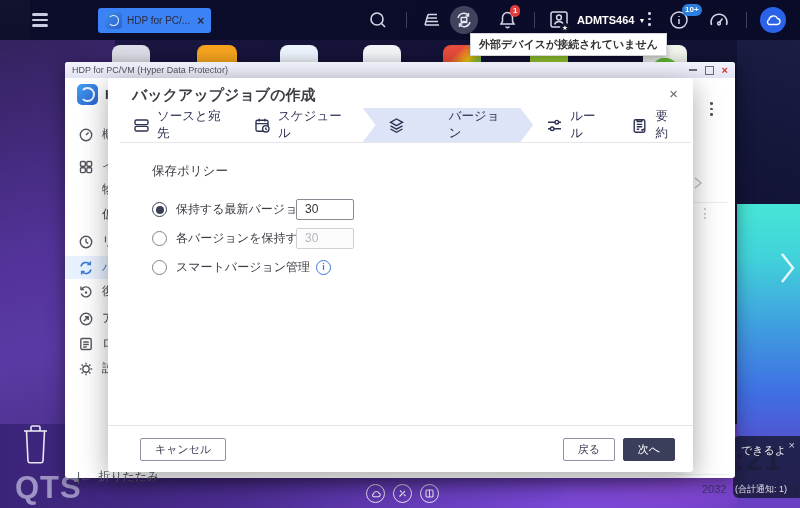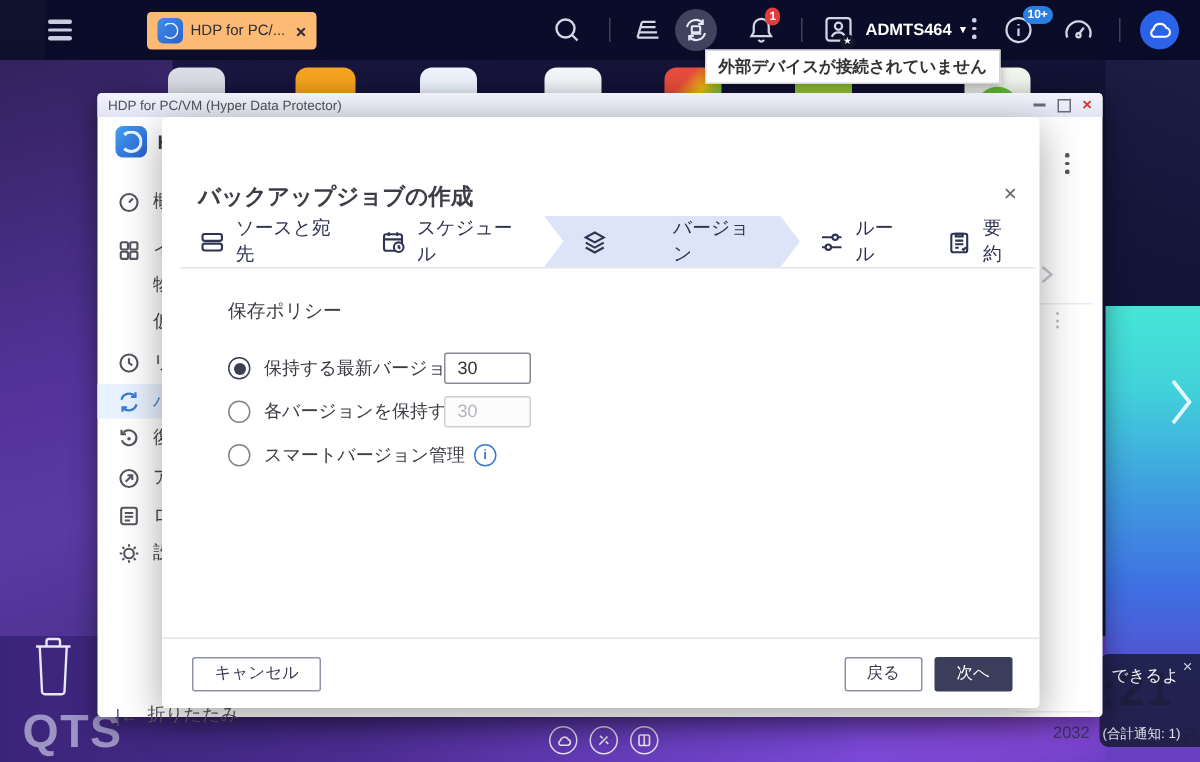--- a/index.html
+++ b/index.html
@@ -32,21 +32,21 @@
   .toast-msg{position:absolute;left:8px;top:7px;font-size:11px;white-space:nowrap;}
   .toast-close{position:absolute;right:5px;top:3px;font-size:11px;color:#cfd0e0;cursor:default;}
   .toast-total{position:absolute;left:2px;top:47px;font-size:9px;color:#e0e0ea;white-space:nowrap;}
   
   .topbar{position:absolute;left:0;top:0;width:800px;height:40px;z-index:30;
     background:rgba(10,12,40,.95);color:#d4d6e6;}
   .tb{position:absolute;}
   .tb-div{width:1px;height:16px;top:12px;background:rgba(255,255,255,.22);}
   .hamburger span{display:block;width:16px;height:2.5px;margin:0 0 3px;border-radius:2px;background:#c9cbe0;}
   .tab{left:98px;top:8px;height:25px;display:flex;align-items:center;gap:5px;padding:0 7px;
-    background:#fdba74;border-radius:3px;color:#2d2d38;}
+    background:#3b82f6;border-radius:3px;color:#2d2d38;}
   .tab-appicon{width:17px;height:17px;border-radius:4px;background:linear-gradient(135deg,#3f8fe8,#2a5fd0);
     display:flex;align-items:center;justify-content:center;}
   .tab-appicon i{display:block;width:9px;height:9px;border:1.6px solid #e8f2ff;border-radius:50%;border-left-color:transparent;}
   .tab-label{font-size:10px;}
   .tab-close{font-size:12px;font-weight:bold;margin-left:2px;}
   .sync-wrap{left:450px;top:6px;width:28px;height:28px;border-radius:50%;
     background:rgba(130,133,160,.45);display:flex;align-items:center;justify-content:center;}
   .badge{position:absolute;font-size:8px;font-weight:bold;color:#fff;border-radius:7px;
     padding:1px 3px;line-height:1.2;}
   .badge-red{left:510px;top:5px;background:#e23c3c;}
@@ -87,21 +87,21 @@
   .strip-dots{position:absolute;left:645px;top:24px;}
   .strip-dots span{display:block;width:2.5px;height:2.5px;border-radius:50%;background:#555;margin:0 0 3px;}
   .strip-chevron{position:absolute;left:627px;top:98px;color:#c4c4ce;}
   .strip-divider{position:absolute;left:612px;right:6px;top:124px;border-top:1px solid #ececf2;}
   .strip-dots2{position:absolute;left:639px;top:130px;}
   .strip-dots2 span{display:block;width:2px;height:2px;border-radius:50%;background:#bcbcc8;margin:0 0 2.5px;}
   .strip-divider2{position:absolute;left:612px;right:6px;top:396px;border-top:1px solid #ececf2;}
   
   .dialog{position:absolute;left:108px;top:78px;width:585px;height:394px;z-index:20;
     background:#fff;border-radius:3px;box-shadow:0 8px 28px rgba(0,0,0,.35);}
-  .dlg-header{position:relative;height:30px;margin-top:36px;}
+  .dlg-header{position:relative;height:30px;}
   .dlg-title{position:absolute;left:24px;top:8px;font-size:15px;font-weight:bold;color:#3d3d46;}
   .dlg-close{position:absolute;right:15px;top:7px;font-size:15px;color:#666;cursor:default;}
   .steps{display:flex;align-items:center;height:34px;margin:0 2px 0 12px;border-bottom:1px solid #e6e6ea;
     font-size:12.5px;color:#2f3352;}
   .step{display:flex;align-items:center;gap:7px;padding:0 13px;height:100%;}
   .step .stp-i{width:17px;height:17px;color:#2f3352;}
   .step.active{background:#dde4f8;
     clip-path:polygon(0 0,calc(100% - 13px) 0,100% 50%,calc(100% - 13px) 100%,0 100%,13px 50%);
     padding:0 27px 0 25px;gap:44px;}
   .dlg-content{position:relative;padding:20px 16px 0 44px;}
@@ -112,21 +112,21 @@
   .radio.sel::after{content:"";position:absolute;inset:2.5px;background:#3c3f54;border-radius:50%;}
   .opt-label{font-size:12px;color:#3c3c44;margin-left:9px;white-space:nowrap;}
   .num-input{position:absolute;left:144px;width:48px;height:19px;border:1px solid #8a8a94;border-radius:2px;
     font-size:12px;color:#333;line-height:19px;padding-left:8px;background:#fff;}
   .num-input.disabled{border-color:#cfcfd6;color:#b5b5bd;background:#fcfcfd;}
   .info-icon{width:13px;height:13px;border:1.3px solid #3a7bd5;border-radius:50%;color:#3a7bd5;
     font-size:9px;font-weight:bold;line-height:13px;text-align:center;margin-left:6px;flex:none;}
   .dlg-footer{position:absolute;left:0;right:0;bottom:0;height:46px;border-top:1px solid #e3e3e8;}
   .btn{position:absolute;top:12px;font-size:11px;padding:4px 14px;border:1px solid #8f93a8;border-radius:2px;
     background:#fff;color:#3a3d52;line-height:1.2;}
-  .btn-cancel{left:20px;}
+  .btn-cancel{left:32px;}
   .btn-back{right:78px;}
   .btn-next{right:18px;background:#3b3e5b;border-color:#3b3e5b;color:#fff;}
   
   .trash{position:absolute;left:22px;top:423px;z-index:3;color:#e8e6f2;}
   .qts{position:absolute;left:15px;top:470px;z-index:3;font-size:31px;font-weight:bold;
     letter-spacing:1px;color:rgba(190,184,220,.75);}
   .dock{position:absolute;left:366px;top:484px;z-index:3;display:flex;gap:8px;}
   .dock-btn{width:17px;height:17px;border:1.4px solid rgba(255,255,255,.85);border-radius:50%;
     display:flex;align-items:center;justify-content:center;color:rgba(255,255,255,.9);}
   svg{display:block;}

